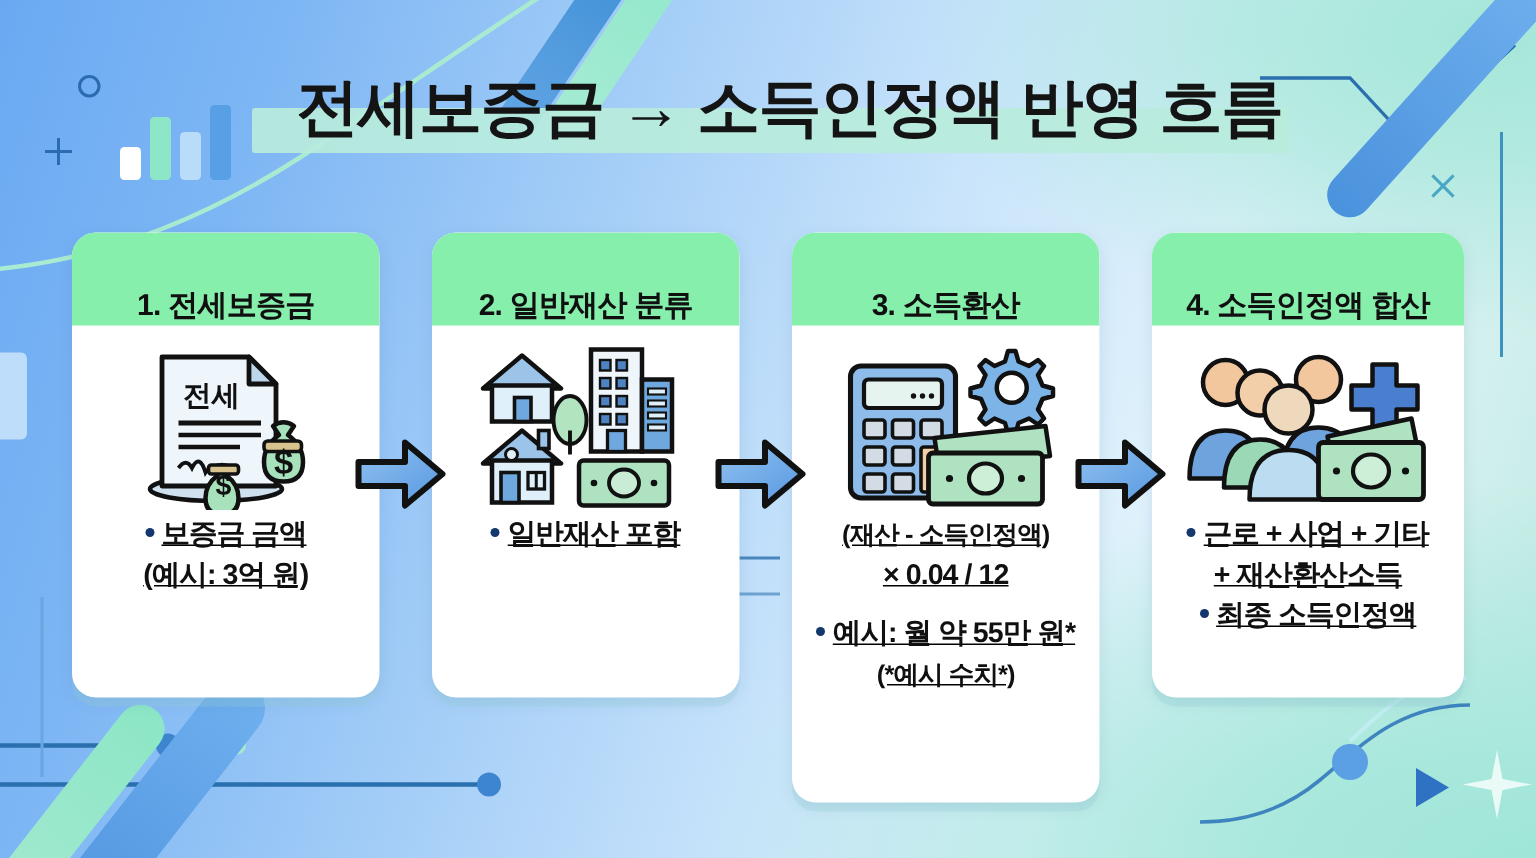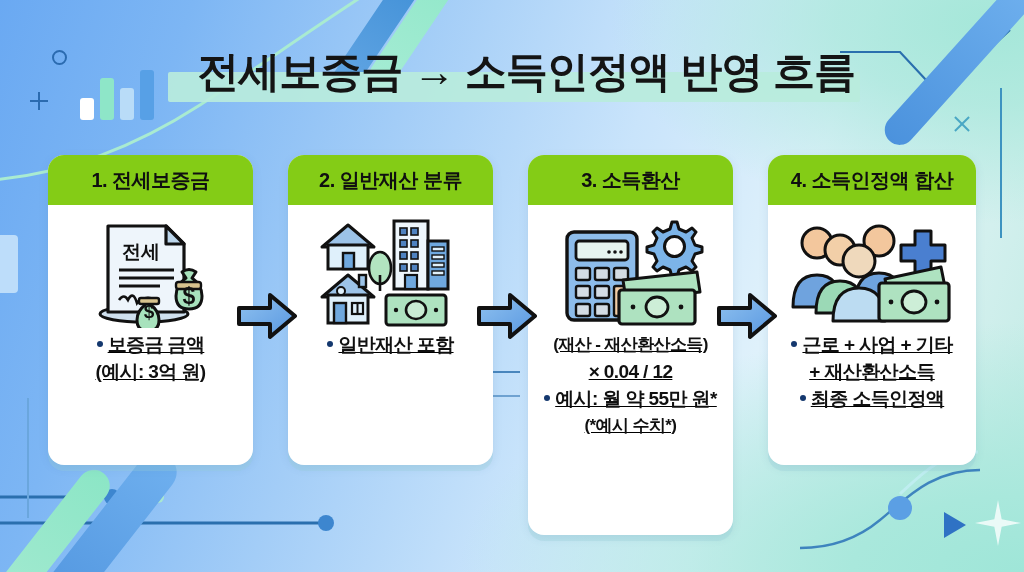--- a/index.html
+++ b/index.html
@@ -60,21 +60,21 @@
 
   
   .title-wrap{position:absolute;left:0;top:44px;width:844px;text-align:right;margin-left:11px;}
   .title-hl{position:absolute;left:168px;top:72px;width:692px;height:30px;background:#b9ecdc;opacity:.92;border-radius:2px;}
   .title{position:relative;font-size:42px;font-weight:bold;color:#141414;letter-spacing:-1px;
     line-height:56px;font-family:"Liberation Sans","DejaVu Sans",sans-serif;}
 
   
   .card{position:absolute;background:#ffffff;border-radius:16px;overflow:hidden;
     box-shadow:0 6px 0 rgba(150,205,215,.30), 0 3px 10px rgba(60,110,150,.13);}
-  .card-head{height:50px;background:#84cc16;display:flex;align-items:center;justify-content:center;}
+  .card-head{height:62px;background:#86efac;display:flex;align-items:flex-end;justify-content:center;}
   .card-head-text{font-size:20px;font-weight:bold;color:#101010;letter-spacing:-.5px;white-space:nowrap;}
   .card-body{display:flex;flex-direction:column;align-items:center;}
   .icon-area{height:118px;display:flex;align-items:center;justify-content:center;padding-top:8px;text-align:center;}
   .text-area{padding:0 8px;text-align:center;text-decoration:underline;}
   .line{font-size:19px;font-weight:bold;color:#101010;line-height:27px;letter-spacing:-.6px;white-space:nowrap;}
   .line.small{font-size:17px;}
   .bullet{position:relative;}
   .bullet .bdot{display:inline-block;width:6px;height:6px;border-radius:50%;background:#14386e;
     vertical-align:middle;margin-right:5px;margin-bottom:3px;}
 
@@ -262,23 +262,23 @@
           <rect x="57" y="72" width="14" height="30" rx="2" fill="#f2cda7" stroke="#111" stroke-width="2.4"></rect>
 
           <path d="M66 66 L140 58 L143 78 L69 86 Z" fill="#aee2c0" stroke="#111" stroke-width="3" stroke-linejoin="round"></path>
           <rect x="62" y="76" width="76" height="34" rx="3" fill="#aee2c0" stroke="#111" stroke-width="3.2"></rect>
           <ellipse cx="100" cy="93" rx="11" ry="10" fill="#cdeed7" stroke="#111" stroke-width="2.8"></ellipse>
           <circle cx="76" cy="93" r="2.4" fill="#111"></circle>
             <circle cx="124" cy="93" r="2.4" fill="#111"></circle>
         </svg>
       </div>
       <div class="text-area">
-        <div class="line small">(재산 - 재산환산소득)</div>
+        <div class="line small">(재산 - 소득인정액)</div>
         <div class="line">× 0.04 / 12</div>
-        <div class="line bullet" style="margin-top:0;"><span class="bdot"></span><span>예시: 월 약 55만 원*</span></div>
+        <div class="line bullet" style="margin-top:12px;"><span class="bdot"></span><span>예시: 월 약 55만 원*</span></div>
         <div class="line small">(*예시 수치*)</div>
       </div>
     </div>
   </div>
 
   <div class="card" id="card4">
     <div class="card-head">
       <span class="card-head-text">4. 소득인정액 합산</span>
     </div>
     <div class="card-body">

